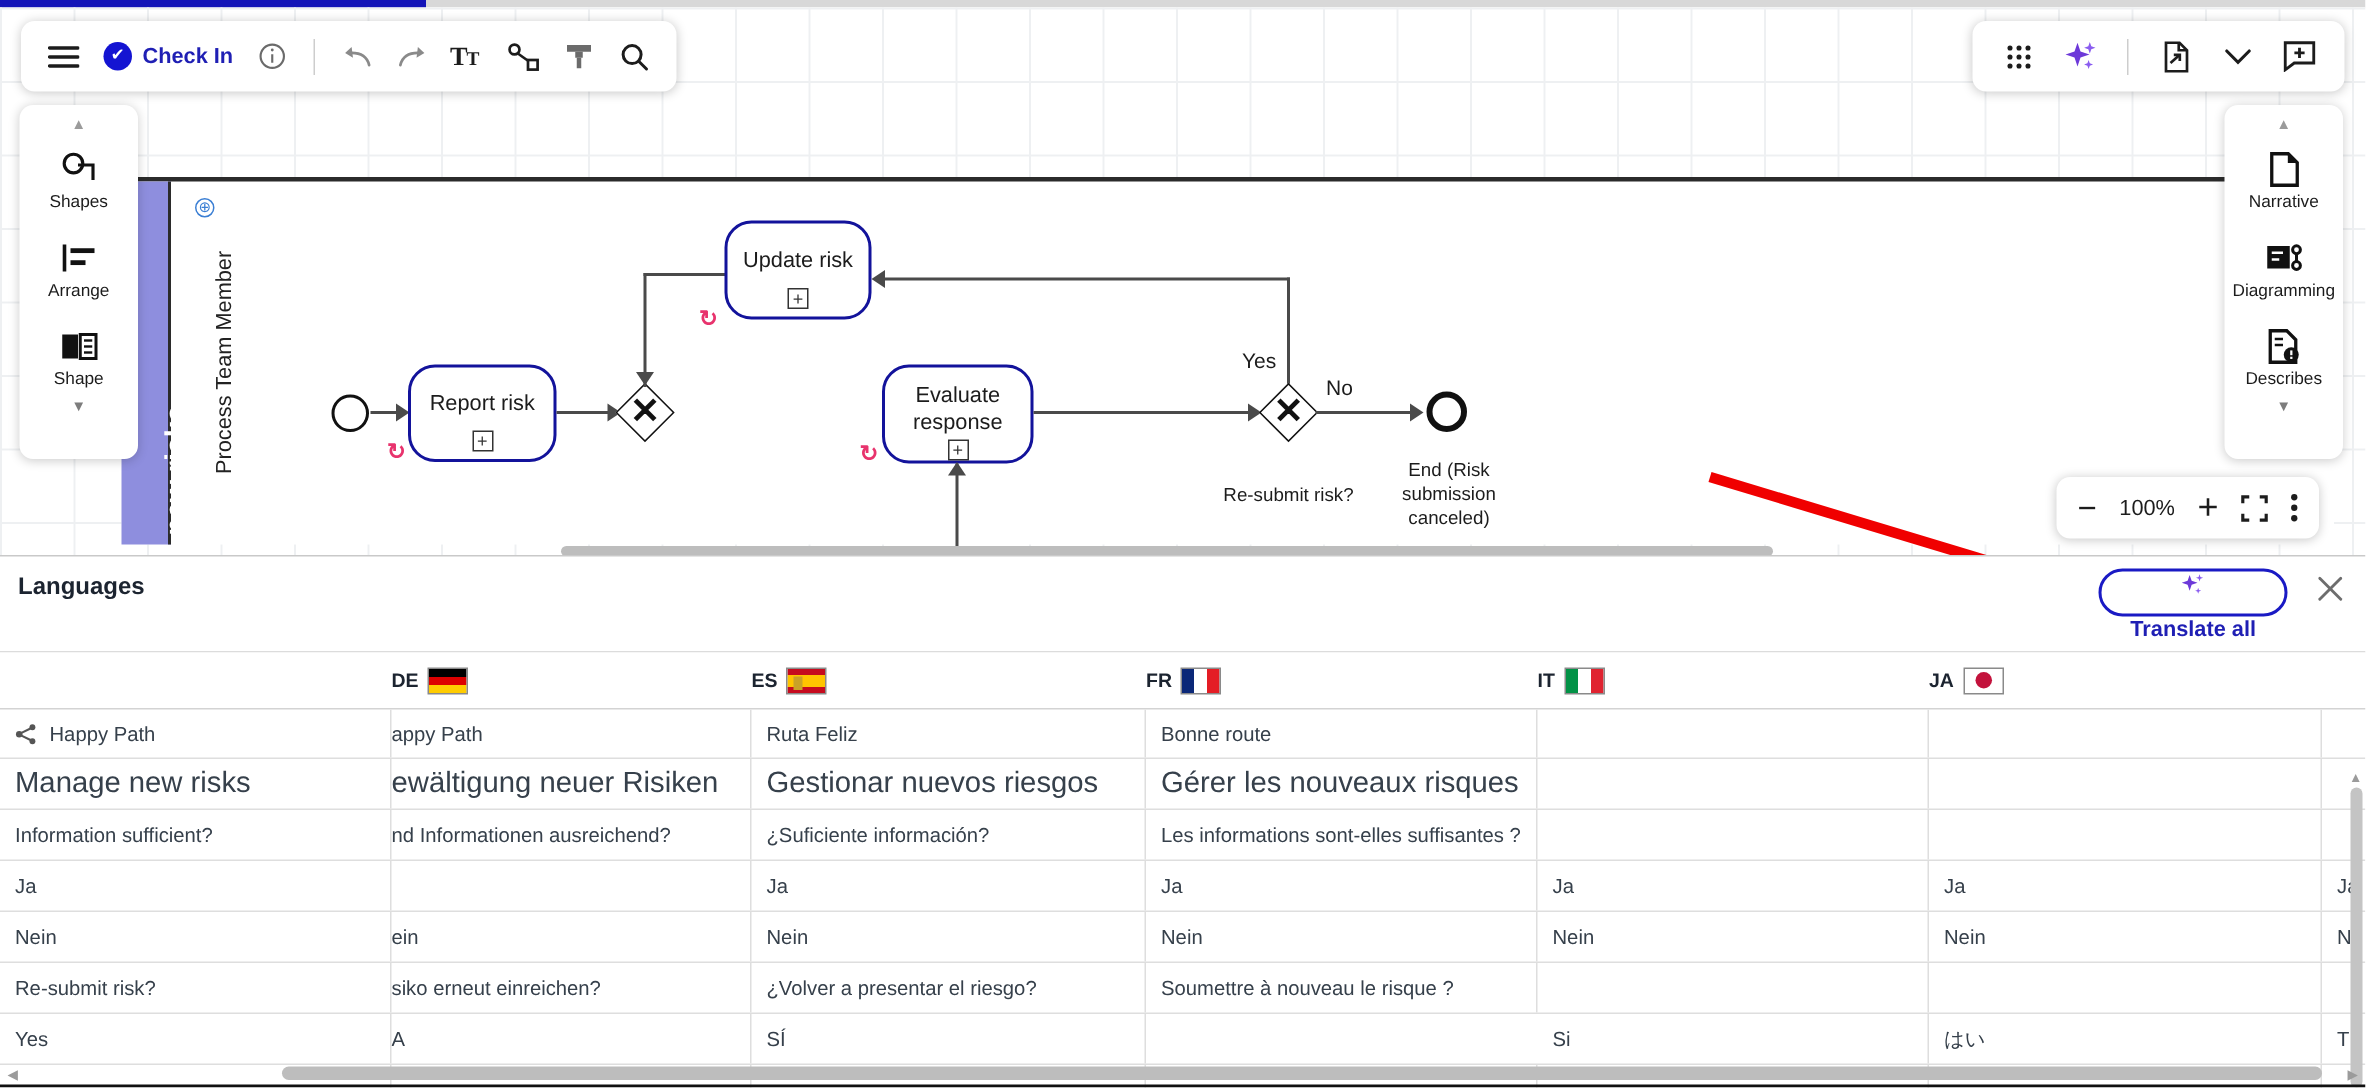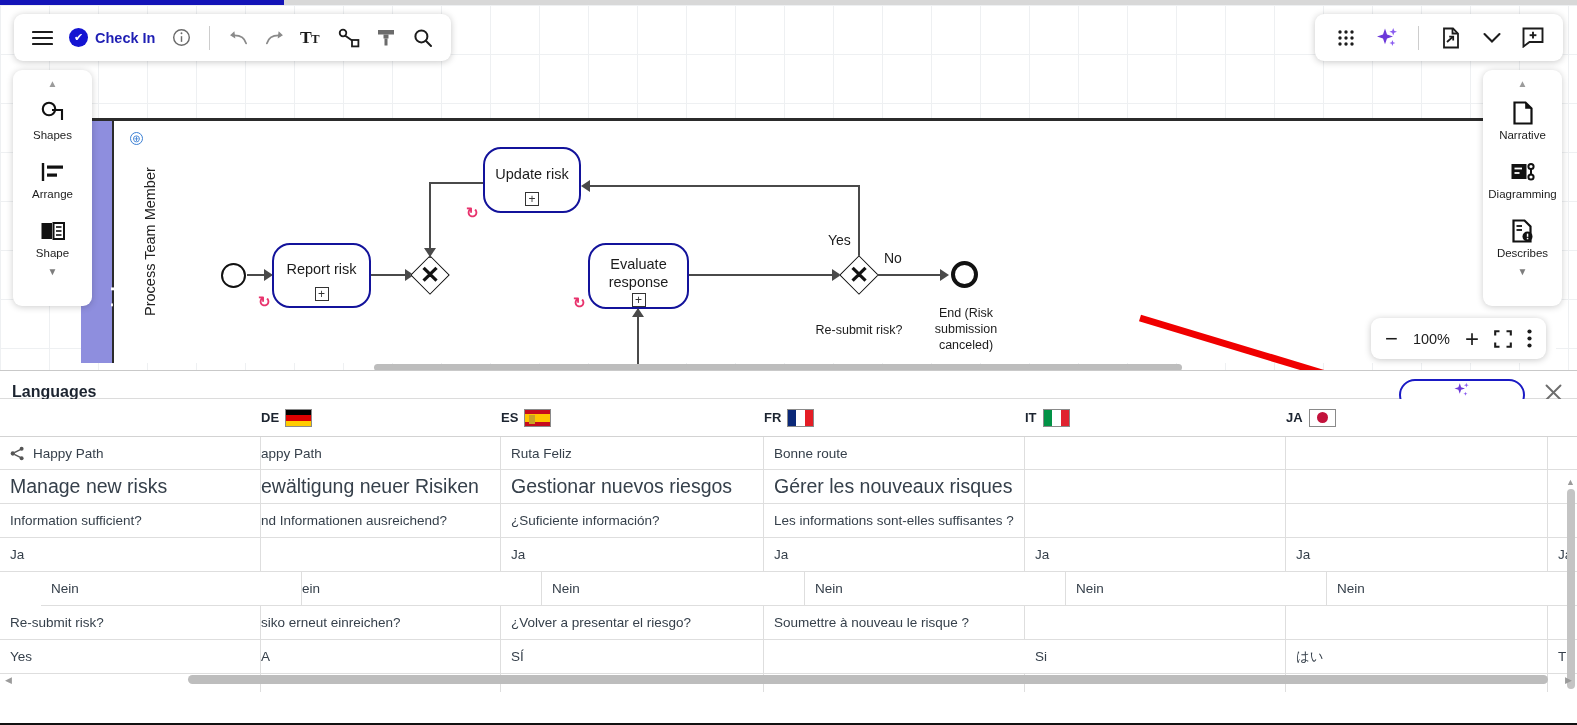--- a/index.html
+++ b/index.html
@@ -131,21 +131,21 @@
   .zoombar .zpct { font-size:14.5px; color:#1c1c1c; }
 
   
   .annot { position:absolute; left:1130px; top:308px; width:260px; height:90px; pointer-events:none; }
 
   
   .panel {
     position:absolute; left:0; top:370px; width:1577px; height:355px;
     background:#fff; border-top:1px solid #c9c9c9;
   }
-  .panel-head { position:relative; height:28px; border-bottom:1px solid #dcdcdc; }
+  .panel-head { position:relative; height:64px; border-bottom:1px solid #dcdcdc; }
   .panel-title { position:absolute; left:12px; top:12px; font-size:16px; font-weight:700; color:#1c2430; }
   .translate-all {
     position:absolute; right:52px; top:8px; height:32px;
     display:flex; align-items:center; gap:9px; padding:0 19px;
     border:2px solid #1a1ac4; border-radius:17px; background:#fff;
     color:#1f1fb4; font-weight:700; font-size:14.5px; cursor:pointer;flex-direction:column;
   }
   .panel-close { position:absolute; right:14px; top:12px; color:#6d6d6d; font-size:20px; cursor:pointer; }
 
   .thead { position:relative; height:37px; background:#fff; }
@@ -576,21 +576,21 @@
       <div class="row" style="height:34px;">
         <div class="cell" style="left:0px; width:261px;">Ja</div>
         <div class="cell clipped" style="left:261px; width:240px;"></div>
         <div class="cell" style="left:501px; width:263px;">Ja</div>
         <div class="cell" style="left:764px; width:261px;">Ja</div>
         <div class="cell" style="left:1025px; width:261px;">Ja</div>
         <div class="cell" style="left:1286px; width:262px;">Ja</div>
         <div class="cell" style="left:1548px; width:29px; border-right:none;">Ja</div>
       </div>
 
-      <div class="row" style="height:34px;margin-left:41px;">
+      <div class="row" style="height:34px;">
         <div class="cell" style="left:0px; width:261px;">Nein</div>
         <div class="cell clipped" style="left:261px; width:240px;">ein</div>
         <div class="cell" style="left:501px; width:263px;">Nein</div>
         <div class="cell" style="left:764px; width:261px;">Nein</div>
         <div class="cell" style="left:1025px; width:261px;">Nein</div>
         <div class="cell" style="left:1286px; width:262px;">Nein</div>
         <div class="cell" style="left:1548px; width:29px; border-right:none;">N</div>
       </div>
 
       <div class="row" style="height:34px;">

